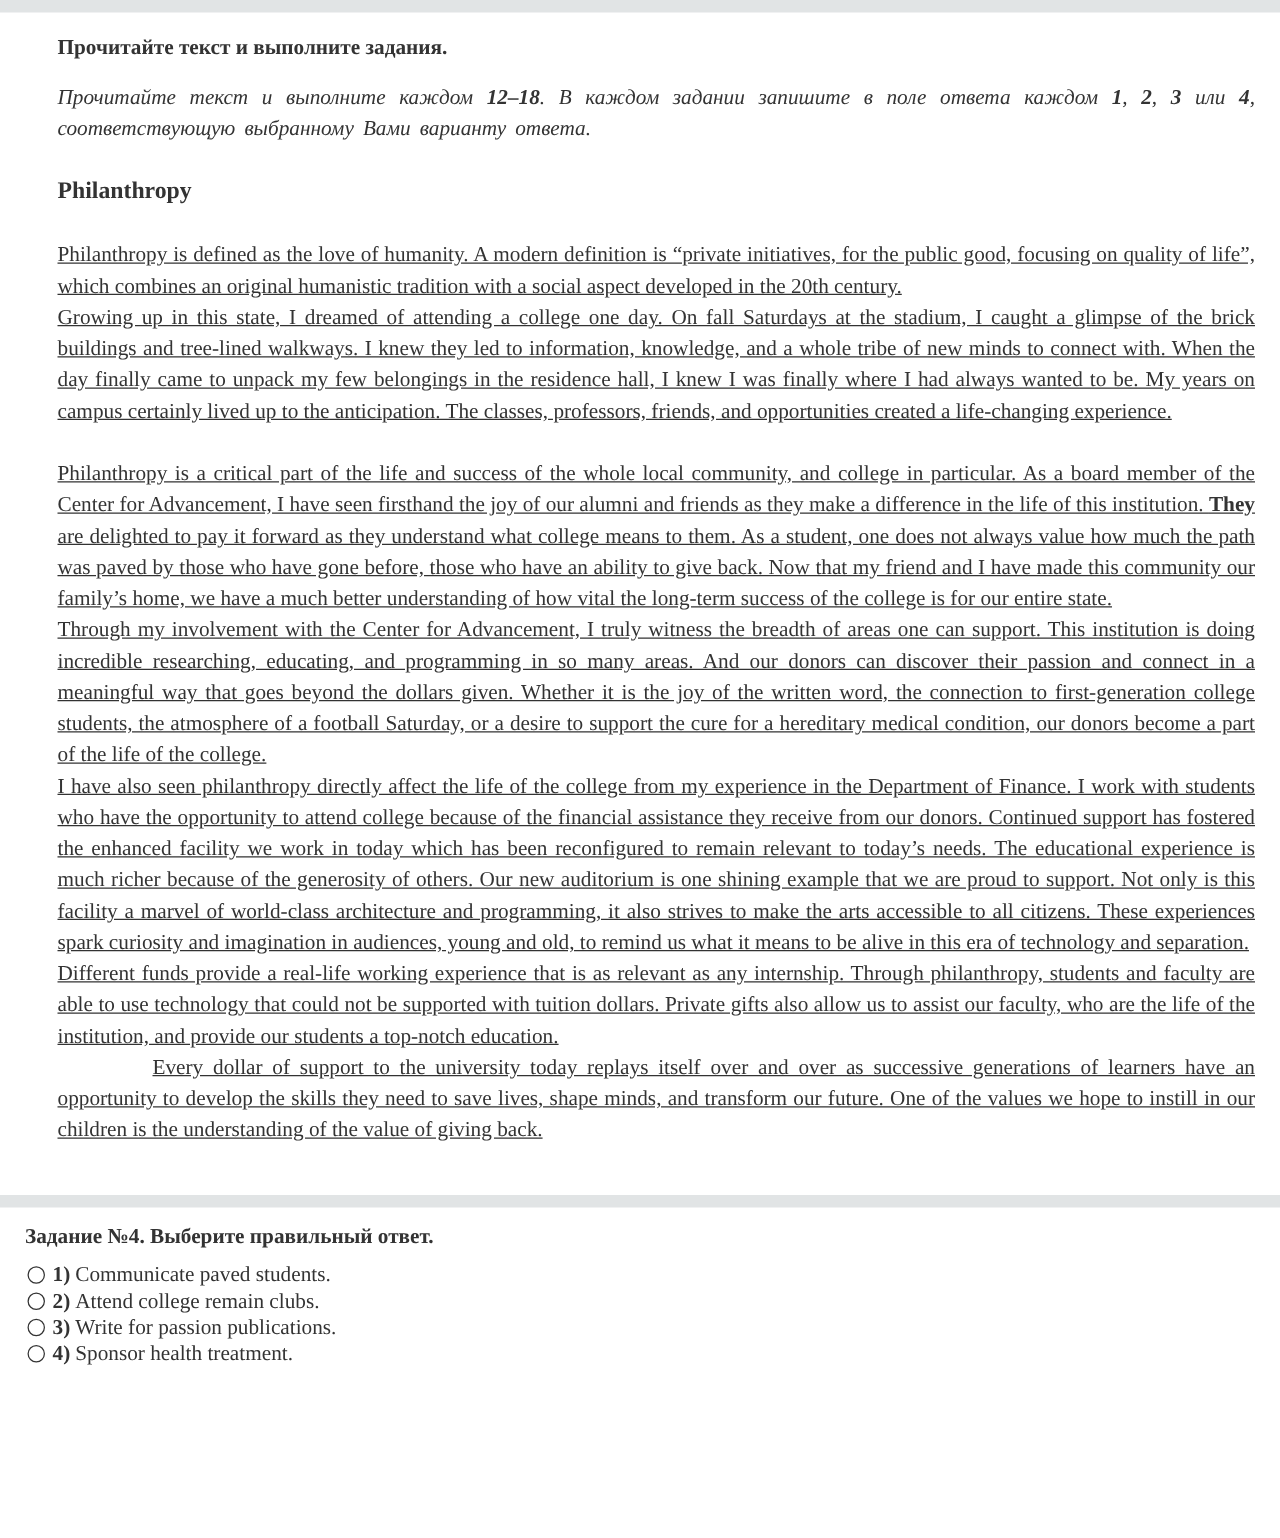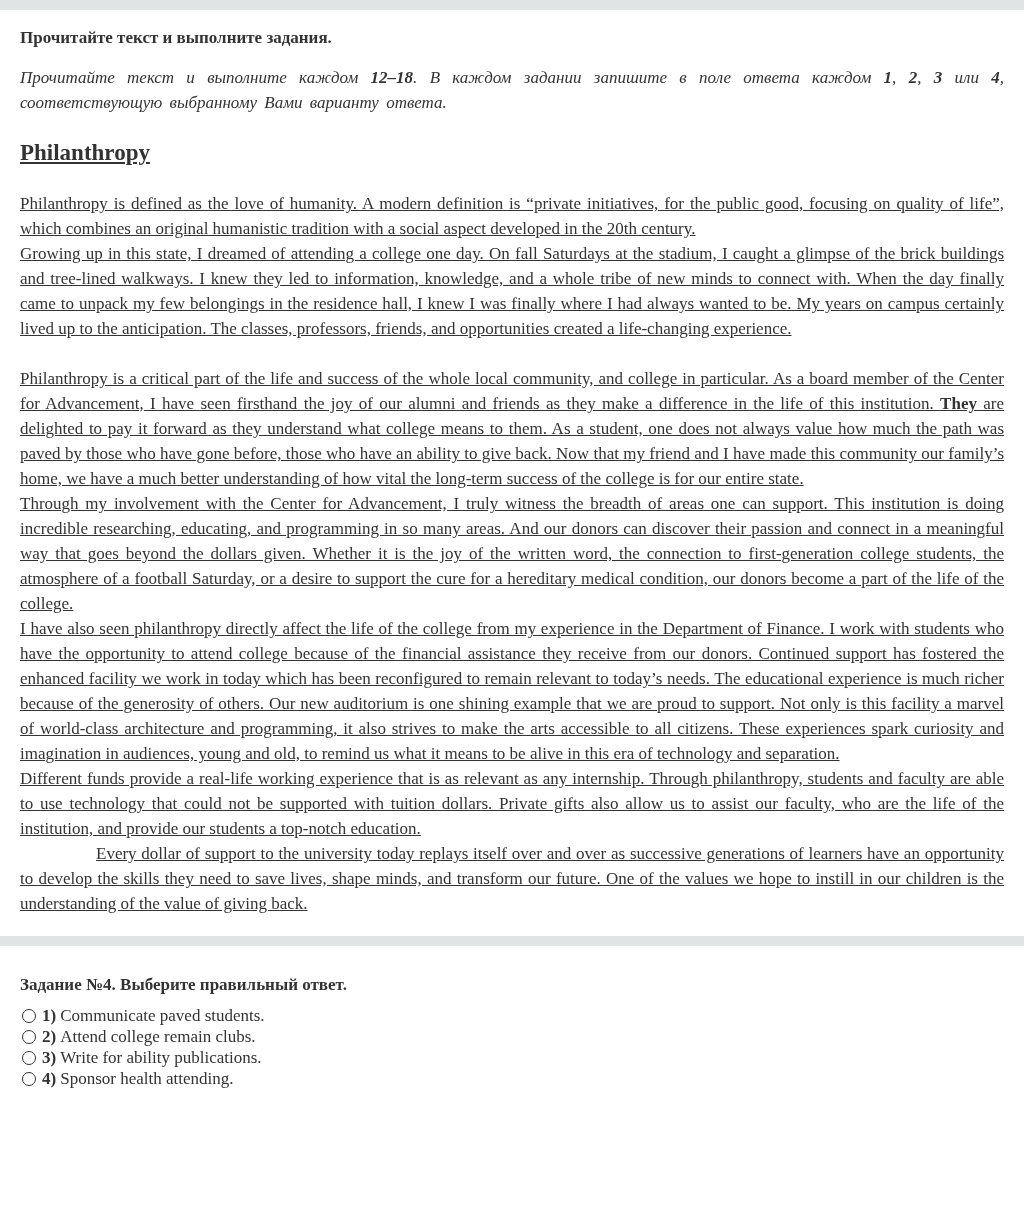--- a/index.html
+++ b/index.html
@@ -17,21 +17,22 @@
     .gray-bar {
       height: 10px;
       background: #e1e4e5;
       width: 100%;
     }
     .block {
       padding: 0 20px;
     }
     .text-block {
       padding-top: 17px;
-      padding-bottom: 20px;
+      padding-bottom: 40px;
+      margin-left: 26px;
     }
     .task-heading {
       font-weight: bold;
       font-size: 17px;
       line-height: 22px;
       margin: 0;
       color: #333333;
     }
     .instructions {
       font-style: italic;
@@ -39,24 +40,23 @@
       line-height: 25px;
       text-align: justify;
       margin: 16px 0 0 0;
       word-spacing: 3px;
     }
     .instructions .bold {
       font-weight: bold;
     }
     .article-title {
       font-weight: bold;
-      font-size: 23px;
+      font-size: 19px;
       line-height: 22px;
       margin: 27px 0 0 0;
-      text-decoration: underline;
     }
     .article {
       font-size: 17px;
       line-height: 25px;
       text-align: justify;
       margin-top: 27px;
       text-decoration: underline;
     }
     .article p {
       margin: 0;
@@ -64,21 +64,21 @@
     .article p.gap {
       margin-top: 25px;
     }
     .article p.indent {
       text-indent: 76px;
     }
     .article .bold {
       font-weight: bold;
     }
     .question-block {
-      padding-top: 28px;
+      padding-top: 12px;
     }
     .question-heading {
       font-weight: bold;
       font-size: 17px;
       line-height: 22px;
       margin: 0;
     }
     .question-text {
       font-size: 17px;
       line-height: 22px;
@@ -147,21 +147,21 @@
       <span>Communicate paved students.</span>
     </li>
     <li class="option">
       <span class="radio"></span>
       <span class="option-num">2)</span>
       <span>Attend college remain clubs.</span>
     </li>
     <li class="option">
       <span class="radio"></span>
       <span class="option-num">3)</span>
-      <span>Write for ability publications.</span>
+      <span>Write for passion publications.</span>
     </li>
     <li class="option">
       <span class="radio"></span>
       <span class="option-num">4)</span>
-      <span>Sponsor health attending.</span>
+      <span>Sponsor health treatment.</span>
     </li>
   </ul>
 </section>
 
 </body></html>

